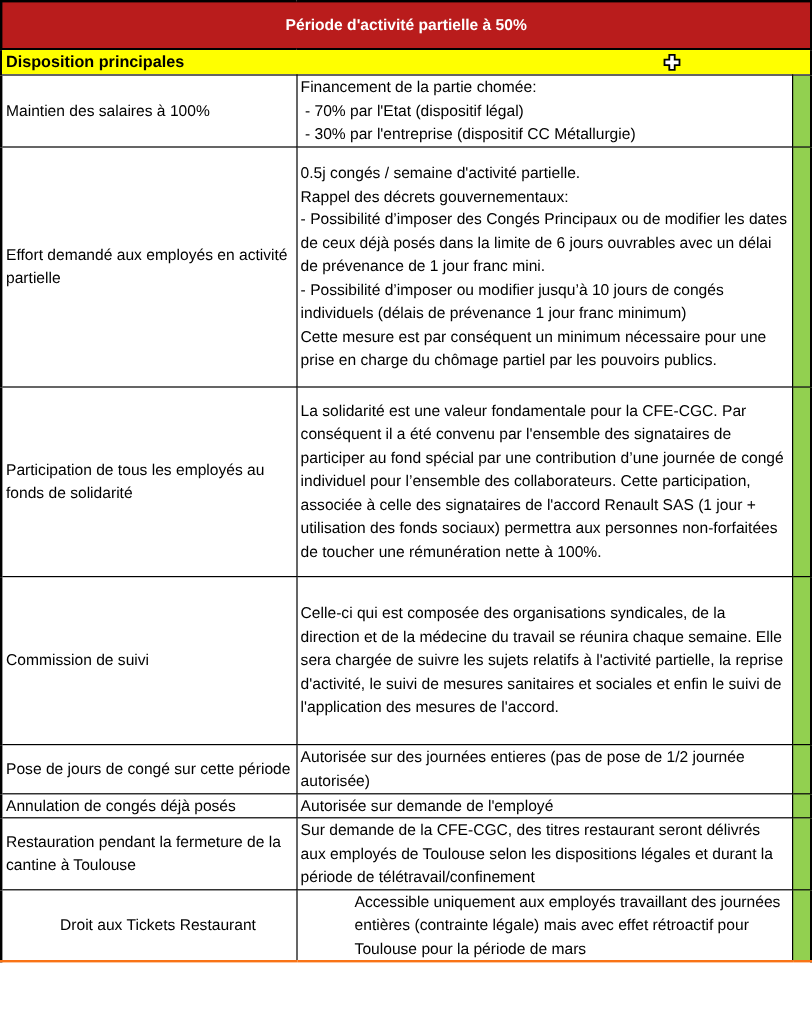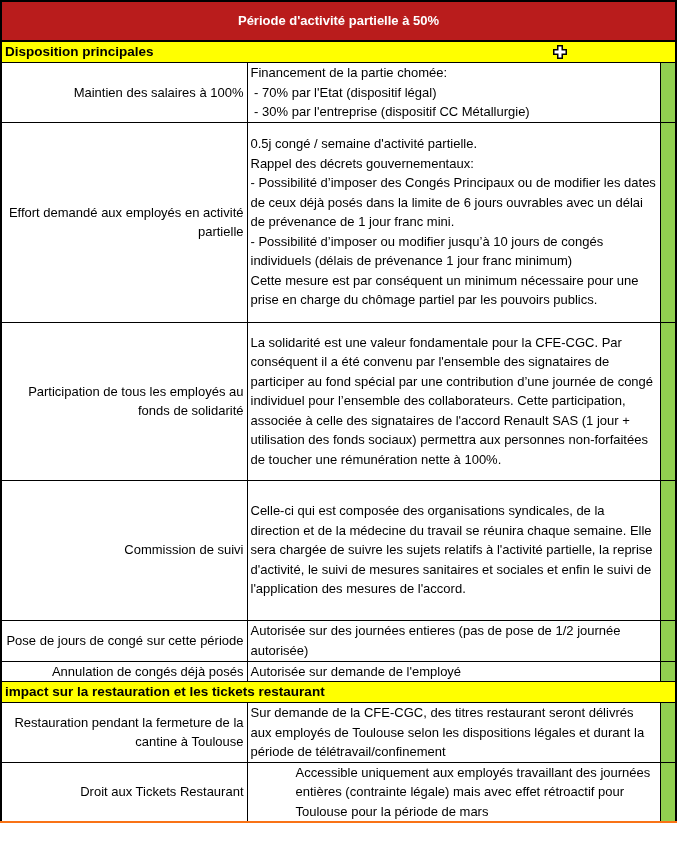--- a/index.html
+++ b/index.html
@@ -5,21 +5,21 @@
     html, body { margin: 0; padding: 0; background: #ffffff; }
     body { width: 677px; height: 845px; position: relative; overflow: hidden;
            font-family: "Liberation Sans", "DejaVu Sans", sans-serif; font-size: 13px; color: #000; }
     .sheet { position: absolute; left: 0; top: 0; width: 677px; }
     table { border-collapse: collapse; table-layout: fixed; width: 675px; }
     td { padding: 0 3px; vertical-align: middle; line-height: 19.5px; word-wrap: break-word; }
     .title { background: #b91c1c; color: #ffffff; font-weight: bold; text-align: center; height: 38px;
              border: 2px solid #000; font-size: 13px; }
     .section { background: #ffff00; font-weight: bold; height: 20px; border: 1px solid #000;
                border-left: 2px solid #000; border-right: 2px solid #000; font-size: 13.5px; position: relative; margin-top: 16px; }
-    .label { border: 1px solid #000; border-left: 2px solid #000; width: 240px; text-align: right; }
+    .label { border: 1px solid #000; border-left: 2px solid #000; width: 240px; }
     .value { border: 1px solid #000; }
     .green { background: #92d050; border: 1px solid #000; border-right: 2px solid #000; width: 12px; padding: 0; }
     .last td { border-bottom: 2px solid #f97316; padding-left: 48px; }
     .value-line { display: block; }
     .cursor { position: absolute; left: 550px; top: 2px; width: 16px; height: 16px; }
     .r1 { height: 57px; }
     .r2 { height: 200px; }
     .r3 { height: 158px; }
     .r4 { height: 140px; }
     .r5 { height: 41px; }
@@ -56,21 +56,21 @@
     <td class="value">
       <span class="value-line">Financement de la partie chomée:</span>
       <span class="value-line" style="white-space:pre"> - 70% par l'Etat (dispositif légal)</span>
       <span class="value-line" style="white-space:pre"> - 30% par l'entreprise (dispositif CC Métallurgie)</span>
     </td>
     <td class="green"></td>
   </tr>
   <tr class="r2">
     <td class="label">Effort demandé aux employés en activité partielle</td>
     <td class="value">
-      <span class="value-line">0.5j congé / semaine d'activité partielle.</span>
+      <span class="value-line">0.5j congés / semaine d'activité partielle.</span>
       <span class="value-line">Rappel des décrets gouvernementaux:</span>
       <span class="value-line">- Possibilité d’imposer des Congés Principaux ou de modifier les dates de ceux déjà posés dans la limite de 6 jours ouvrables avec un délai de prévenance de 1 jour franc mini.</span>
       <span class="value-line">- Possibilité d’imposer ou modifier jusqu’à 10 jours de congés individuels (délais de prévenance 1 jour franc minimum)</span>
       <span class="value-line">Cette mesure est par conséquent un minimum nécessaire pour une prise en charge du chômage partiel par les pouvoirs publics.</span>
     </td>
     <td class="green"></td>
   </tr>
   <tr class="r3">
     <td class="label">Participation de tous les employés au fonds de solidarité</td>
     <td class="value">
@@ -90,23 +90,20 @@
     <td class="label">Pose de jours de congé sur cette période</td>
     <td class="value">Autorisée sur des journées entieres (pas de pose de 1/2 journée autorisée)</td>
     <td class="green"></td>
   </tr>
   <tr class="r6">
     <td class="label">Annulation de congés déjà posés</td>
     <td class="value">Autorisée sur demande de l'employé</td>
     <td class="green"></td>
   </tr>
 
-  <tr>
-    <td class="section" colspan="3">impact sur la restauration et les tickets restaurant</td>
-  </tr>
   <tr class="r7">
     <td class="label">Restauration pendant la fermeture de la cantine à Toulouse</td>
     <td class="value">Sur demande de la CFE-CGC, des titres restaurant seront délivrés aux employés de Toulouse selon les dispositions légales et durant la période de télétravail/confinement</td>
     <td class="green"></td>
   </tr>
   <tr class="r8 last">
     <td class="label">Droit aux Tickets Restaurant</td>
     <td class="value">Accessible uniquement aux employés travaillant des journées entières (contrainte légale) mais avec effet rétroactif pour Toulouse pour la période de mars</td>
     <td class="green"></td>
   </tr>

